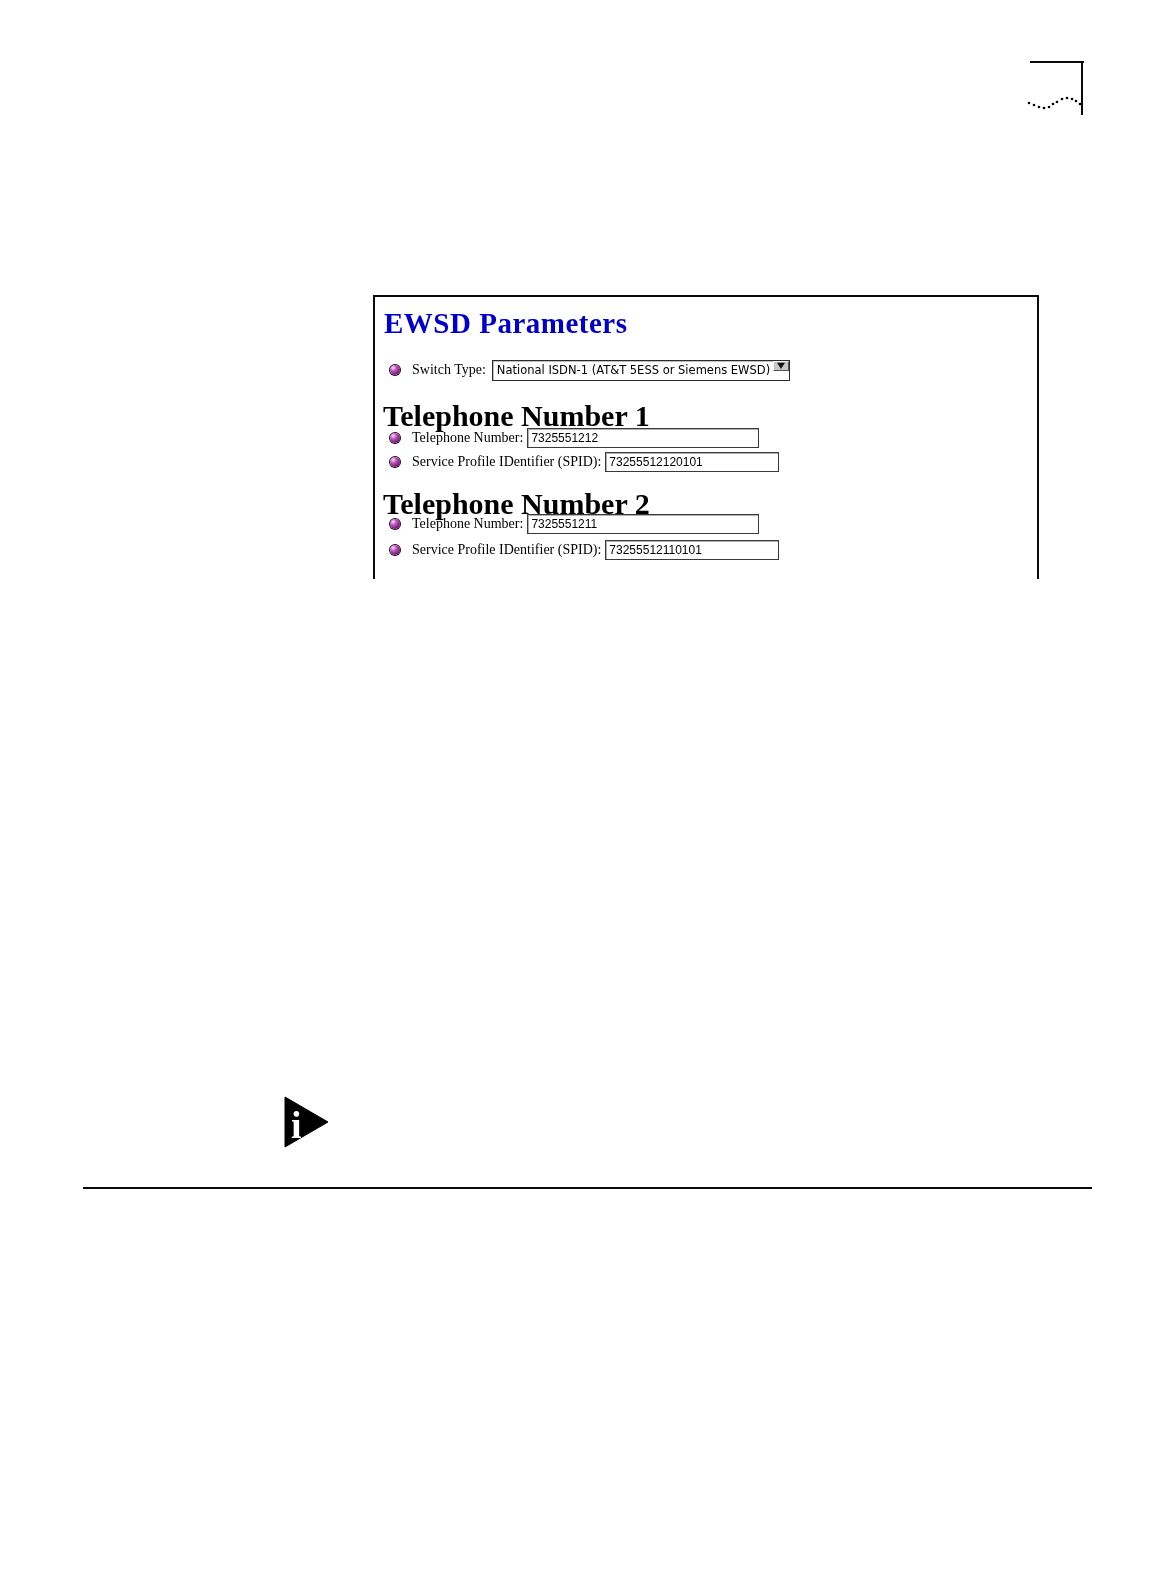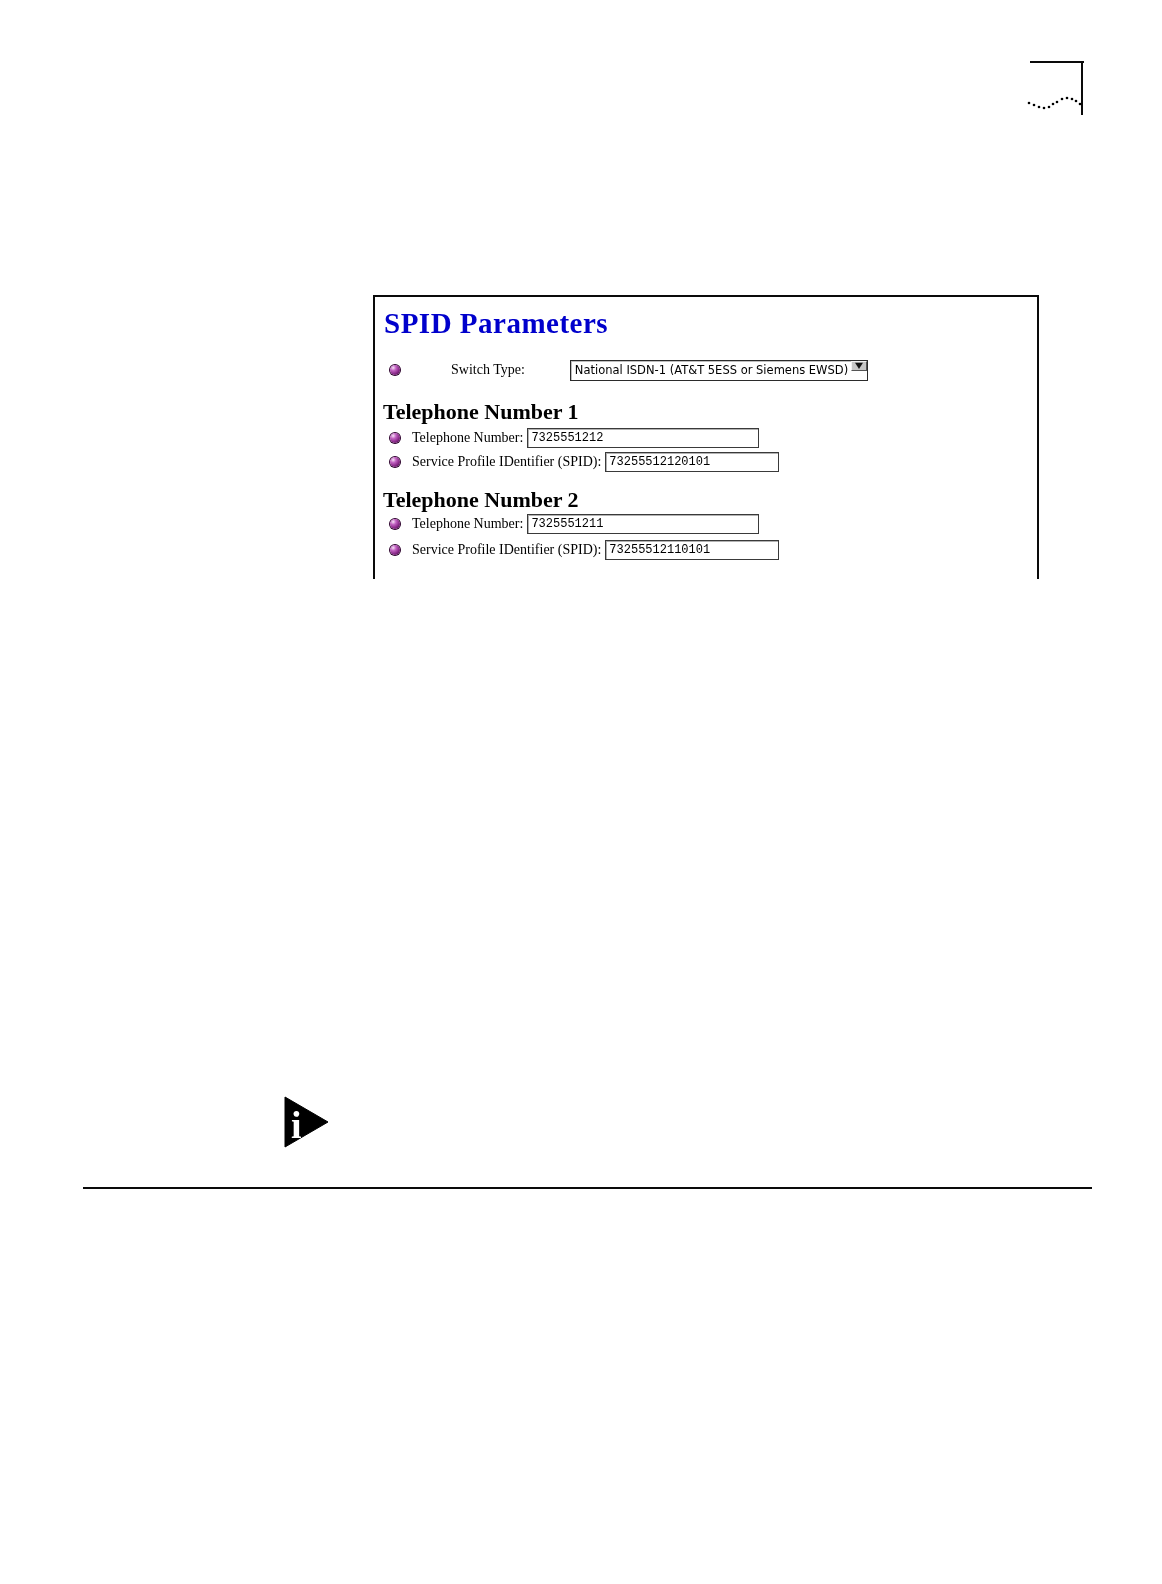--- a/index.html
+++ b/index.html
@@ -61,21 +61,21 @@
   }
 
   .field-row {
     position: absolute;
     left: 15px;
     height: 20px;
     display: flex;
     align-items: center;
     white-space: nowrap;
   }
-  .row-switch { top: 62px; height: 22px; gap: 39px; }
+  .row-switch { top: 62px; height: 22px; }
   .row-1a { top: 131px; }
   .row-1b { top: 155px; }
   .row-2a { top: 217px; }
   .row-2b { top: 243px; }
 
   .bullet {
     width: 10px; height: 10px;
     border-radius: 50%;
     background: radial-gradient(circle at 32% 28%, #f6e3f6 0%, #c264c2 28%, #8b2a8b 60%, #3a023a 100%);
     box-shadow: 0 0 0 1px #2c002c;
@@ -88,36 +88,36 @@
     font-size: 14px;
     color: #000;
     margin-right: 4px;
   }
 
   .section-heading {
     position: absolute;
     left: 8px;
     margin: 0;
     font-family: "Liberation Serif", "DejaVu Serif", serif;
-    font-size: 22px;
+    font-size: 30px;
     font-weight: bold;
     line-height: 1;
     white-space: nowrap;
     color: #000;
   }
   .heading-1 { top: 104px; }
   .heading-2 { top: 192px; }
 
   .text-input {
     box-sizing: border-box;
     height: 20px;
     border: 1px solid #3a3a3a;
     box-shadow: inset 1px 1px 0 rgba(0,0,0,0.3);
     background: #ffffff;
-    font-family: Liberation Mono, monospace;
+    font-family: Liberation Sans, sans-serif;
     font-size: 12px;
     padding: 0 3px;
     color: #000;
   }
   .input-phone { width: 232px; }
   .input-spid  { width: 174px; }
 
   
   .combo {
     box-sizing: border-box;
@@ -187,21 +187,21 @@
   <circle cx="31" cy="7" r="1.3" fill="#000"></circle>
   <circle cx="36" cy="4" r="1.3" fill="#000"></circle>
   <circle cx="41" cy="3" r="1.3" fill="#000"></circle>
   <circle cx="46" cy="4" r="1.3" fill="#000"></circle>
   <circle cx="50" cy="6" r="1.3" fill="#000"></circle>
   <circle cx="54" cy="9" r="1.3" fill="#000"></circle>
 </svg>
 
 <div class="frame">
 
-  <h1 class="form-title">SPID Parameters</h1>
+  <h1 class="form-title">EWSD Parameters</h1>
 
   <div class="field-row row-switch">
     <span class="bullet"></span>
     <span class="field-label">Switch Type:</span>
     <div class="combo">
       <span class="combo-text">National ISDN-1 (AT&amp;T 5ESS or Siemens EWSD)</span>
       <span class="combo-btn">
         <span class="combo-arrow">▼</span>
       </span>
     </div>

